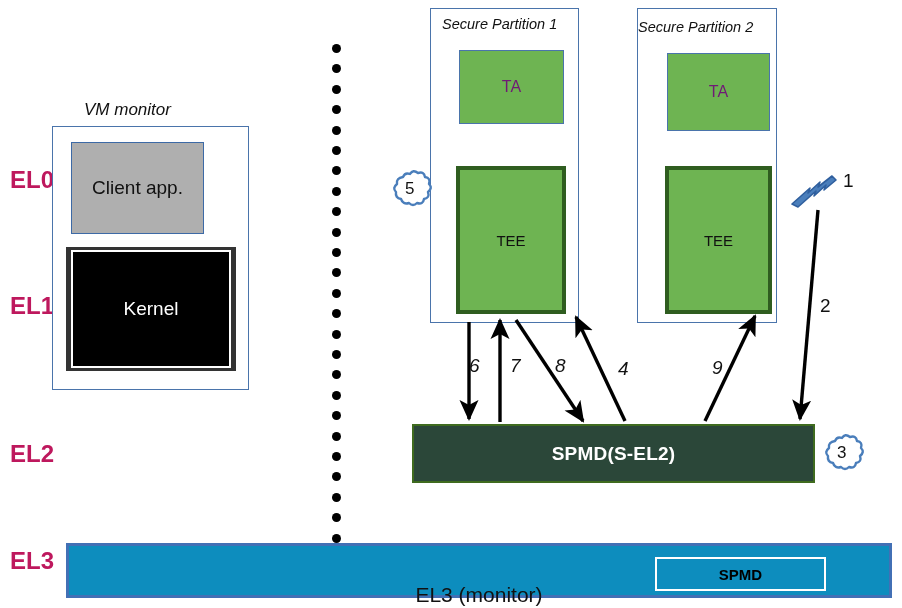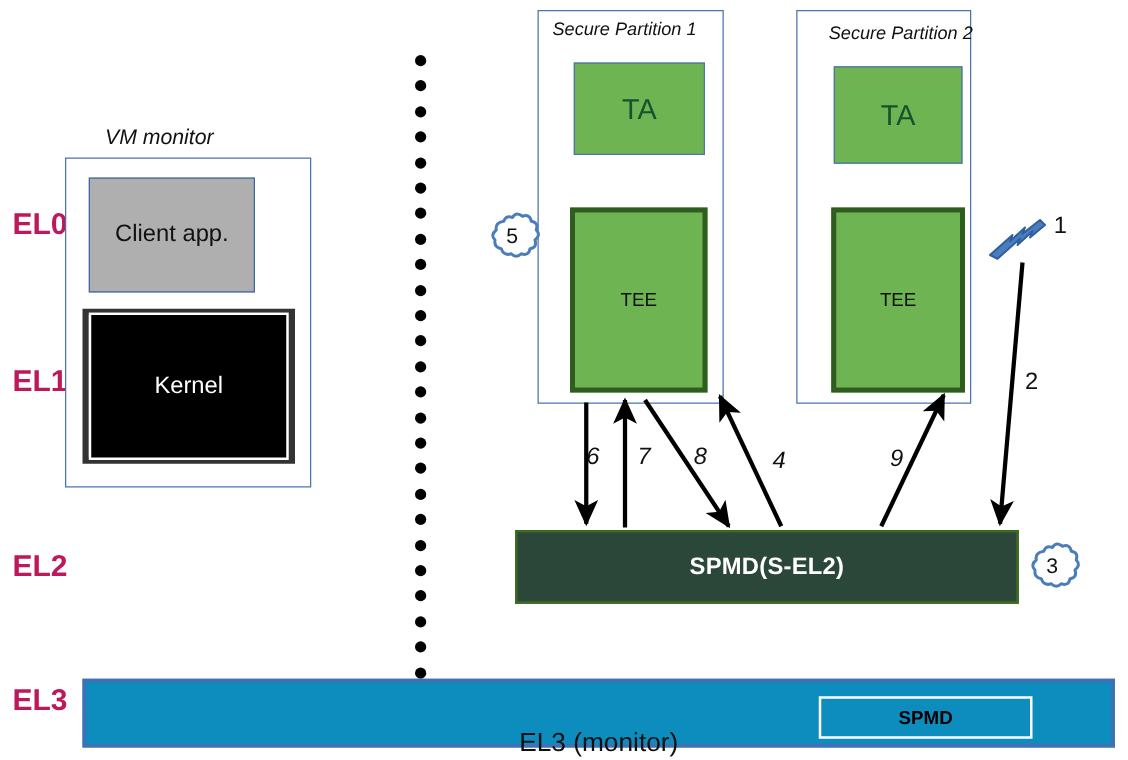--- a/index.html
+++ b/index.html
@@ -25,21 +25,21 @@
                 justify-content:center;color:#fff;font-size:19px;}
 
   
   .dot{position:absolute;width:9px;height:9px;border-radius:50%;background:#000;}
 
   
   .sp-box{border:1.2px solid #4a74ab;background:#ffffff;}
   .sp-title{font-style:italic;font-size:14.5px;color:#111;white-space:nowrap;}
   .ta-box{background:#6eb452;border:1.5px solid #4a74ab;
           display:flex;align-items:center;justify-content:center;
-          font-size:23px;color:#14532d;}
+          font-size:16px;color:#701a75;}
   .tee-box{background:#6eb452;border:4px solid #2f5d20;
            display:flex;align-items:center;justify-content:center;
            font-size:15px;color:#111;}
 
   
   .spmc-box{background:#2b4739;border:2px solid #3f6b1f;
             display:flex;align-items:center;justify-content:center;
             color:#ffffff;font-size:19px;font-weight:bold;letter-spacing:.2px;}
 
   
@@ -112,21 +112,21 @@
   <div class="abs sp-box" style="left:430px;top:8px;width:149px;height:315px;"></div>
   <div class="abs sp-title" style="left:442px;top:16px;">Secure Partition 1</div>
   <div class="abs ta-box" style="left:459px;top:50px;width:105px;height:74px;">
     <span>TA</span>
   </div>
   <div class="abs tee-box" style="left:456px;top:166px;width:110px;height:148px;">
     <span>TEE</span>
   </div>
 
   <div class="abs sp-box" style="left:637px;top:8px;width:140px;height:315px;"></div>
-  <div class="abs sp-title" style="left:663px;top:19px;">Secure Partition 2</div>
+  <div class="abs sp-title" style="left:638px;top:19px;">Secure Partition 2</div>
   <div class="abs ta-box" style="left:667px;top:53px;width:103px;height:78px;">
     <span>TA</span>
   </div>
   <div class="abs tee-box" style="left:665px;top:166px;width:107px;height:148px;">
     <span>TEE</span>
   </div>
 
   <div class="abs spmc-box" style="left:412px;top:424px;width:403px;height:59px;">
     <span>SPMD(S-EL2)</span>
   </div>

